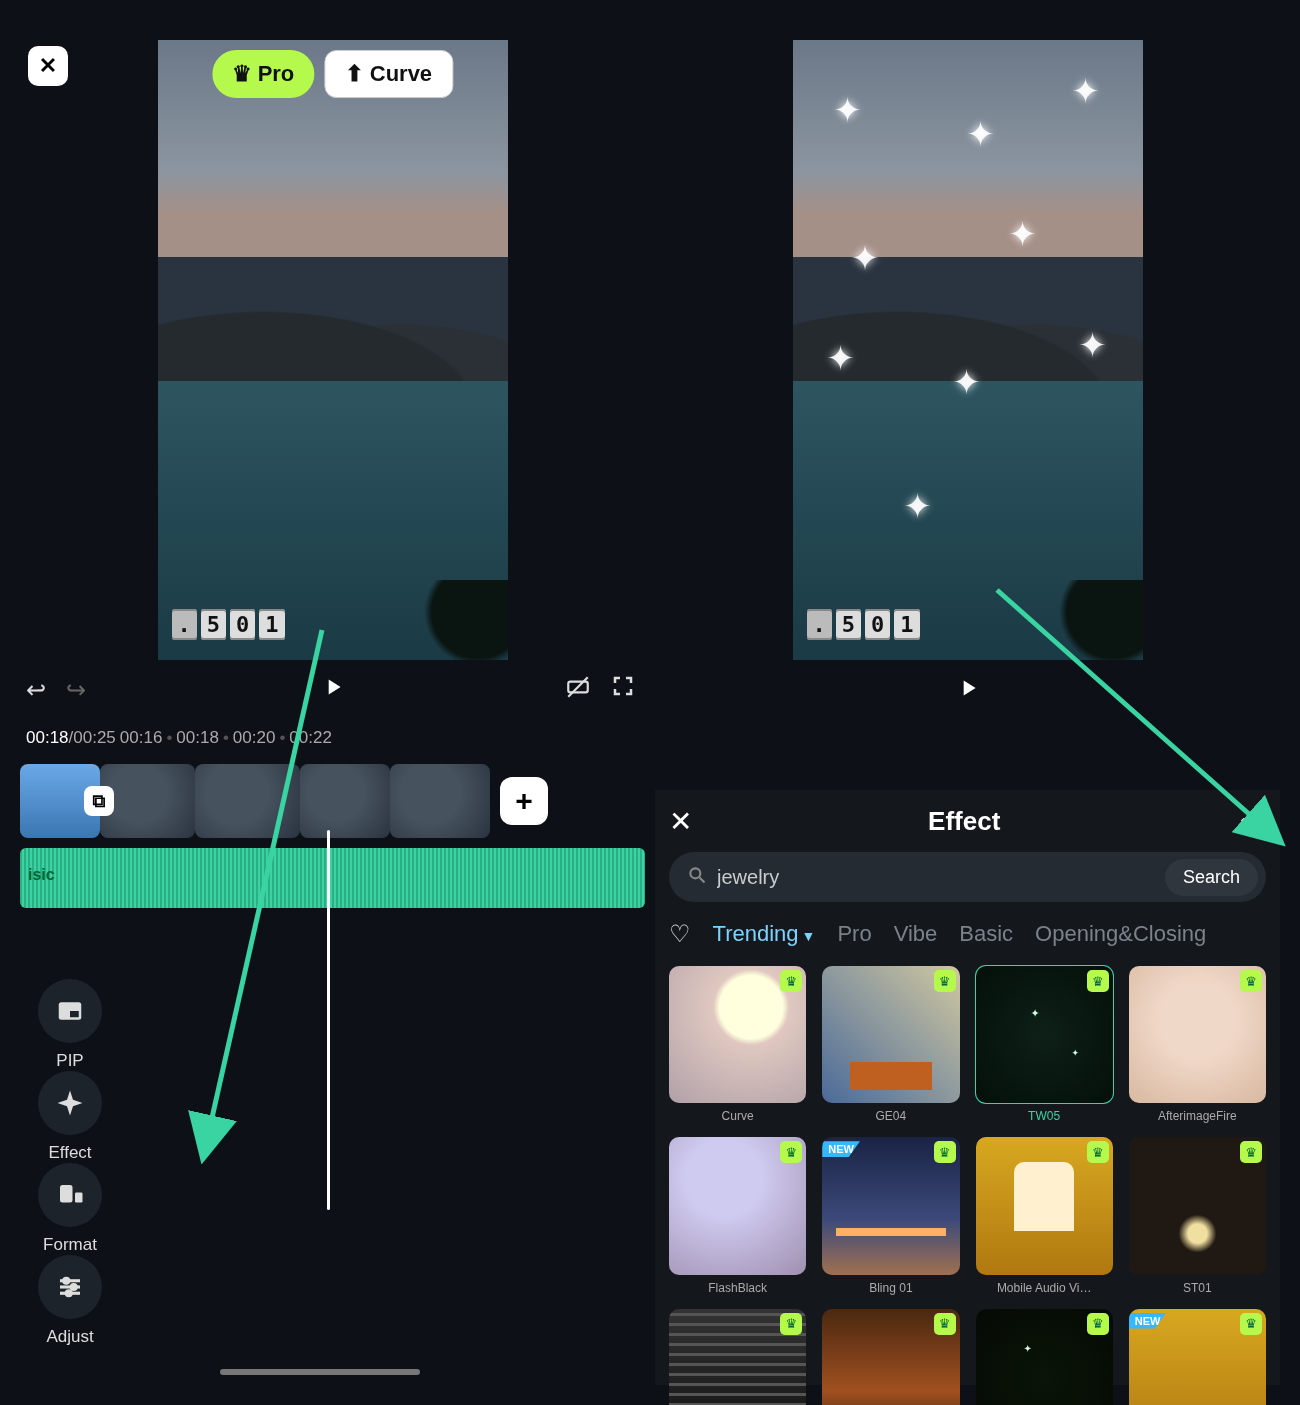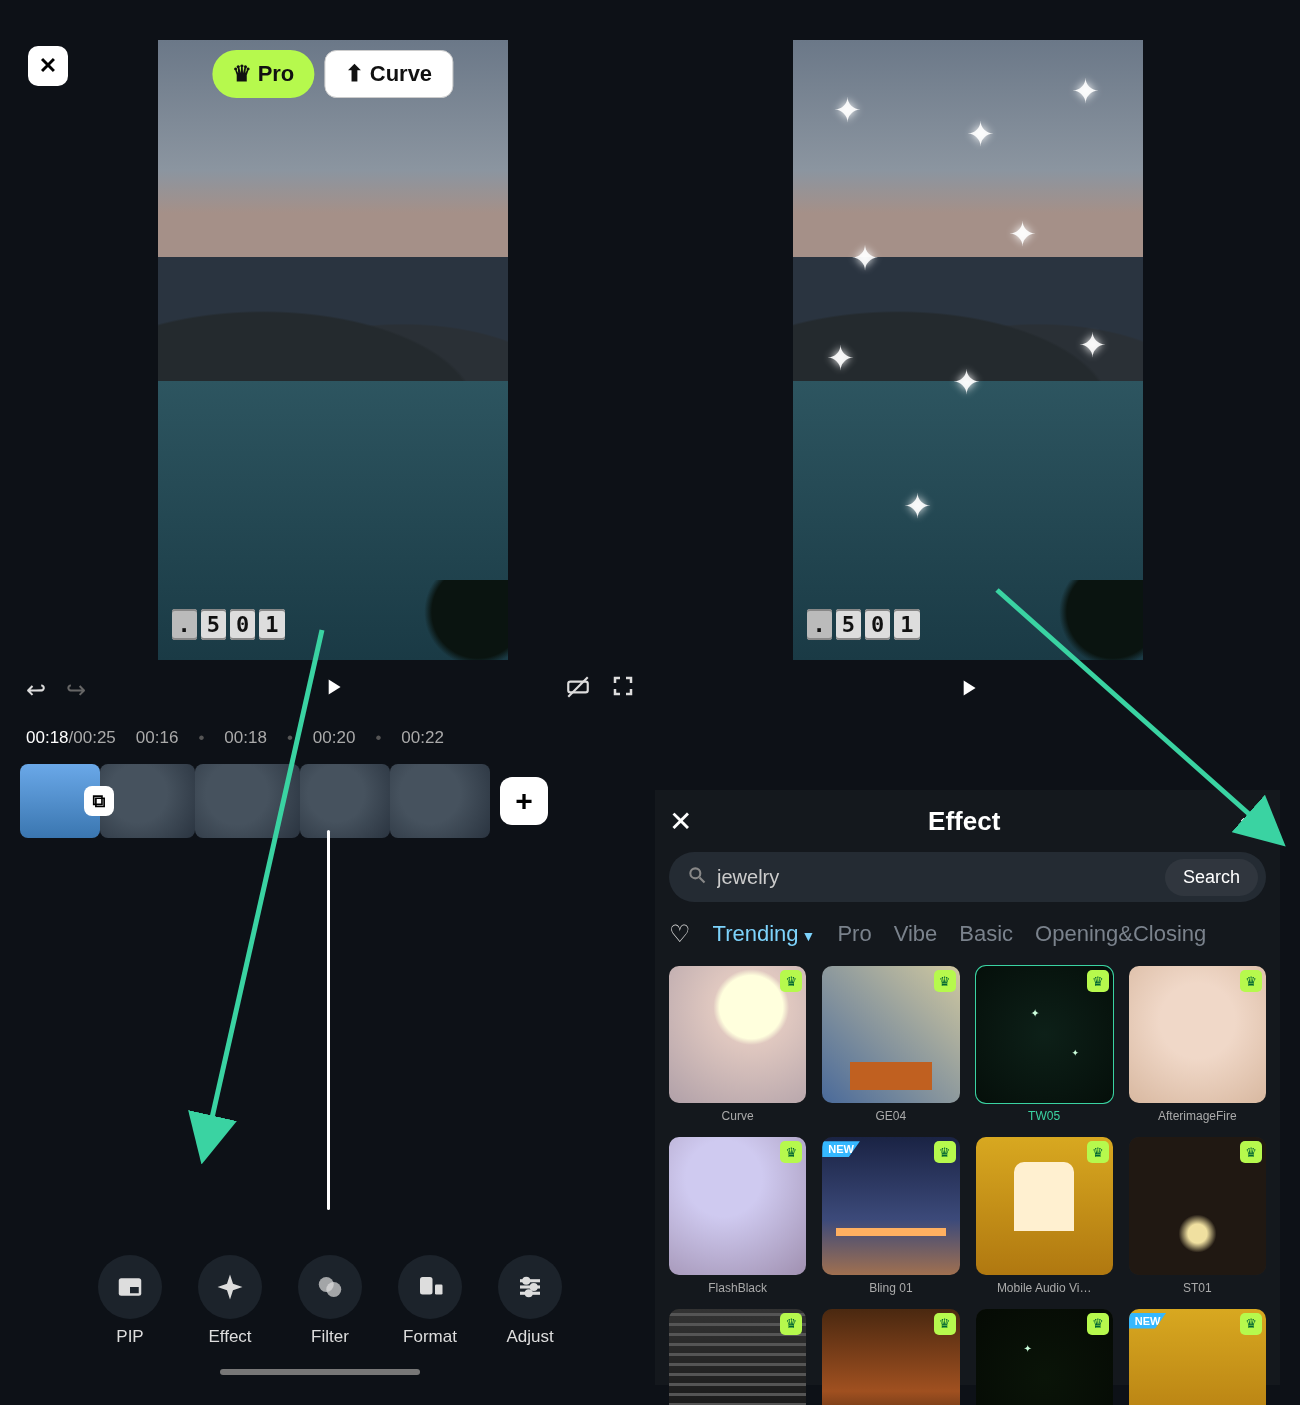--- a/index.html
+++ b/index.html
@@ -158,21 +158,21 @@
     transform: translateX(-50%);
   }
   .transport-icons-left { display:flex; gap:20px; padding-left:6px;}
   .transport-icons-right { display:flex; gap:20px; }
   .ico { color: #ddd; font-size: 24px; }
   .ico.dim { color: #666; }
 
   .timeline-ruler {
     display: flex;
     align-items: center;
-    gap: 20px;
+    gap: 4px;
     padding: 8px 6px;
     font-size: 17px;
     color: #aaa;
   }
   .timeline-ruler .tcur { color: #fff; }
   .timeline-ruler .dot { color: #555; }
 
   .vidtrack {
     position: relative;
     height: 74px;
@@ -255,20 +255,21 @@
     border-radius: 2px;
   }
 
   .bottom-tools {
     position: absolute;
     bottom: 38px;
     left: 0;
     width: 620px;
     display: flex;
     justify-content: center;
+    flex-direction: column;
   }
   .tool {
     width: 100px;
     text-align: center;
   }
   .tool .tico {
     width: 64px;
     height: 64px;
     border-radius: 32px;
     background: #1c232b;
@@ -511,47 +512,42 @@
     <div class="vidtrack">
       <div class="clip sky"></div>
       <div class="clip m1"></div>
       <div class="clip m2"></div>
       <div class="clip m3"></div>
       <div class="clip m4"></div>
       <div class="clip-dot">⧉</div>
       <div class="add-clip">+</div>
     </div>
 
+    <div class="audiotrack">
+      <div class="waveform"></div>
+      <span class="audio-label">isic</span>
+    </div>
 
     <div class="bottom-tools">
       <div class="tool">
         <div class="tico">
           <svg width="30" height="30" viewBox="0 0 24 24">
               <rect x="3" y="5" width="18" height="14" rx="2" fill="#ddd"></rect>
               <rect x="12" y="12" width="7" height="5" fill="#1c232b"></rect>
             </svg>
         </div>
         <div class="tlbl">PIP</div>
       </div>
       <div class="tool">
         <div class="tico">
           <svg width="30" height="30" viewBox="0 0 24 24">
               <path fill="#ddd" d="M12 2l2.4 7.4L22 12l-7.6 2.6L12 22l-2.4-7.4L2 12l7.6-2.6z"></path>
             </svg>
         </div>
         <div class="tlbl">Effect</div>
-      </div>
-      <div class="tool">
-        <div class="tico">
-          <svg width="30" height="30" viewBox="0 0 24 24">
-              <circle cx="9" cy="10" r="6" fill="#ddd" opacity="0.7"></circle>
-              <circle cx="15" cy="14" r="6" fill="#ddd" opacity="0.7"></circle>
-            </svg>
-        </div>
-        <div class="tlbl">Filter</div>
       </div>
       <div class="tool">
         <div class="tico">
           <svg width="30" height="30" viewBox="0 0 24 24">
               <rect x="4" y="4" width="10" height="14" rx="2" fill="#ddd"></rect>
               <rect x="16" y="10" width="6" height="8" rx="1" fill="#ddd"></rect>
             </svg>
         </div>
         <div class="tlbl">Format</div>
       </div>

